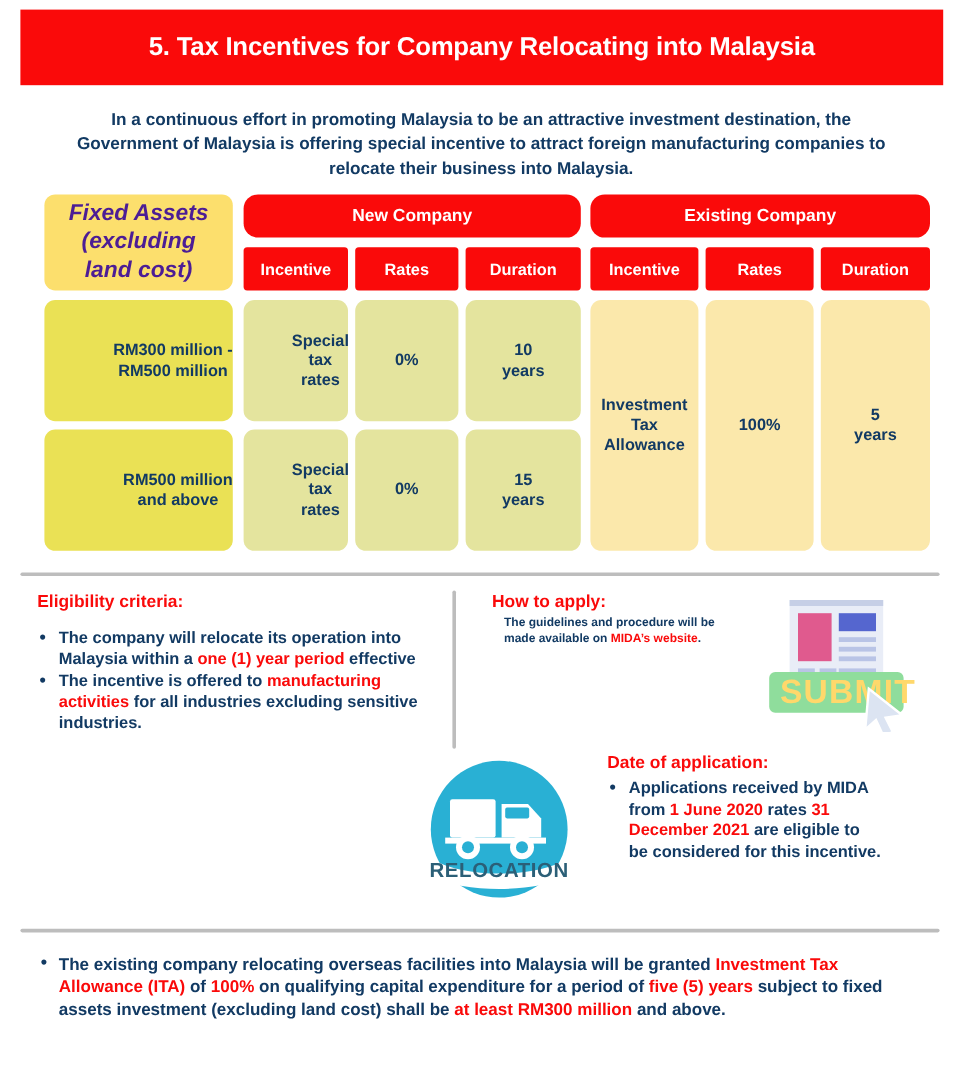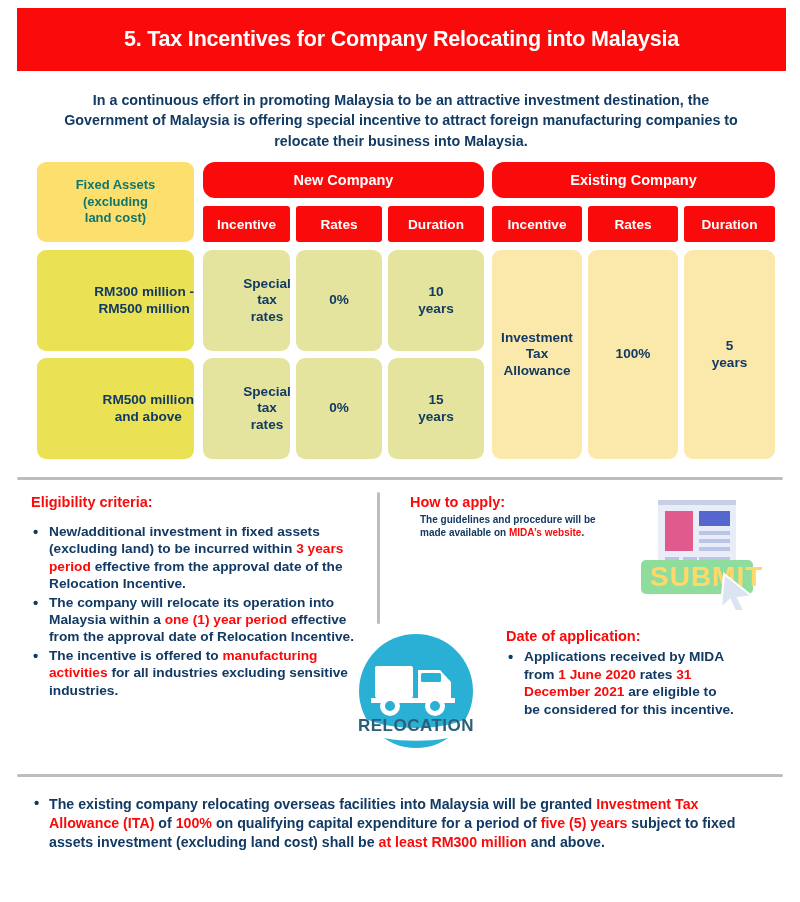--- a/index.html
+++ b/index.html
@@ -27,21 +27,21 @@
     line-height: 1.42;
   }
 
   
   .table-wrap { position: absolute; left: 37px; top: 162px; width: 738px; height: 286px; }
 
   .hdr-fixed {
     position: absolute; left: 0; top: 0; width: 157px; height: 80px;
     background: #fcdf6d; border-radius: 9px;
     display: flex; align-items: center; justify-content: center; text-align: center;
-    color: #0f766e; font-weight: bold; font-size: 13px; line-height: 1.28;
+    color: #4c1d95; font-weight: bold; font-size: 19px; line-height: 1.28; font-style: italic;
   }
   .grp {
     position: absolute; top: 0; height: 36px; background: #fa0a0a; border-radius: 12px;
     display: flex; align-items: center; justify-content: center;
     color: #fff; font-weight: bold; font-size: 14.5px;
   }
   .grp.new { left: 166px; width: 281px; }
   .grp.exi { left: 455px; width: 283px; }
 
   .sub {
@@ -197,22 +197,21 @@
       </div>
   </div>
 
   <div class="hr one"></div>
   <div class="hr two"></div>
   <div class="vr"></div>
 
   <div class="elig">
     <div class="sec-head">Eligibility criteria:</div>
     <ul id="eligList">
-        <li><span>New/additional investment in fixed assets (excluding land) to be incurred within </span><span class="rd">3 years period</span><span> effective from the approval date of the Relocation Incentive.</span></li>
-        <li><span>The company will relocate its operation into Malaysia within a </span><span class="rd">one (1) year period</span><span> effective</span><br><span>from the approval date of Relocation Incentive.</span></li>
+        <li><span>The company will relocate its operation into Malaysia within a </span><span class="rd">one (1) year period</span><span> effective</span><br></li>
         <li><span>The incentive is offered to </span><span class="rd">manufacturing activities</span><span> for all industries excluding sensitive industries.</span></li>
       </ul>
   </div>
 
   <div class="howto">
     <div class="sec-head">How to apply:</div>
     <div class="body" id="howtoBody"><span>The guidelines and procedure will be made available on </span><span class="rd">MIDA’s website</span><span>.</span></div>
   </div>
 
   <div class="dateapp">

